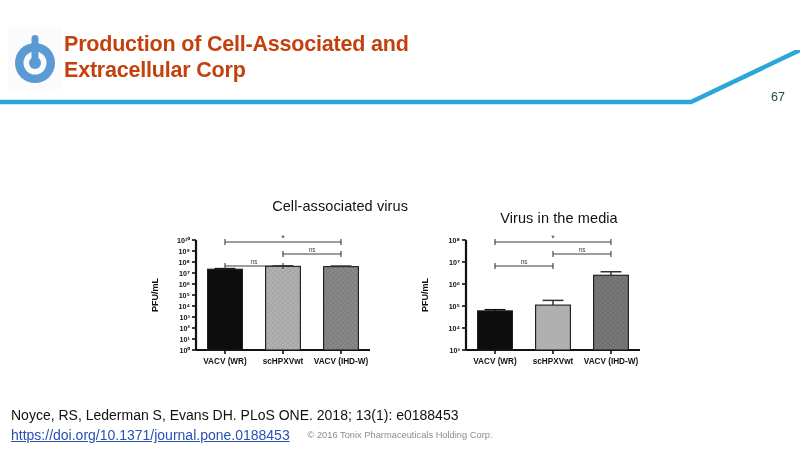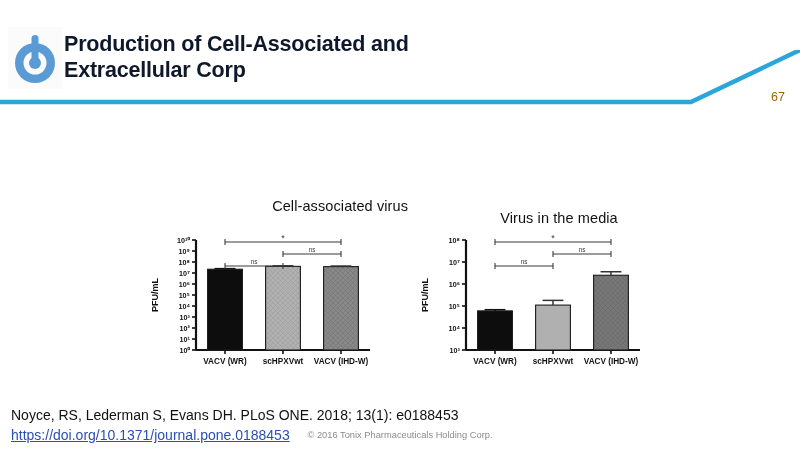--- a/index.html
+++ b/index.html
@@ -30,38 +30,38 @@
   #logo-svg { display: block; }
 
   #slide-title {
     position: absolute;
     left: 64px;
     top: 31px;
     width: 620px;
     font-size: 21.5px;
     font-weight: bold;
     line-height: 1.22;
-    color: #0f172a;
+    color: #c2410c;
     letter-spacing: -0.2px;
   }
 
   #header-rule {
     position: absolute;
     left: 0;
     top: 50px;
     width: 800px;
     height: 60px;
   }
 
   #page-number {
     position: absolute;
     right: 15px;
     top: 90px;
     font-size: 12.5px;
-    color: #a16207;
+    color: #14532d;
   }
 
   
   #charts {
     position: absolute;
     left: 0;
     top: 198px;
     width: 800px;
     height: 200px;
   }

